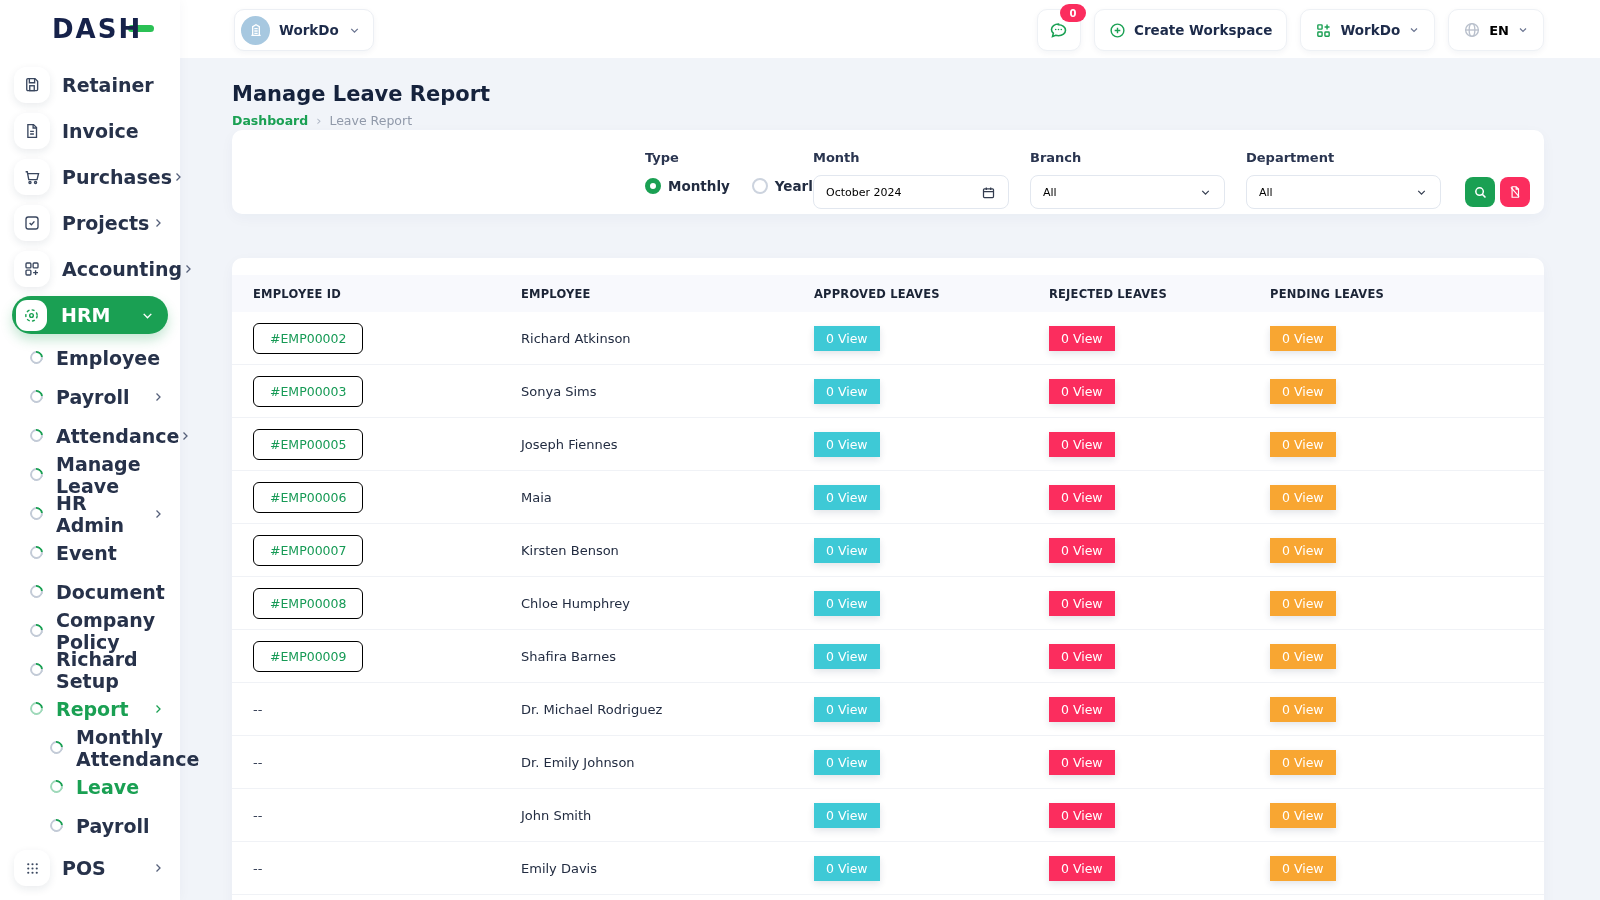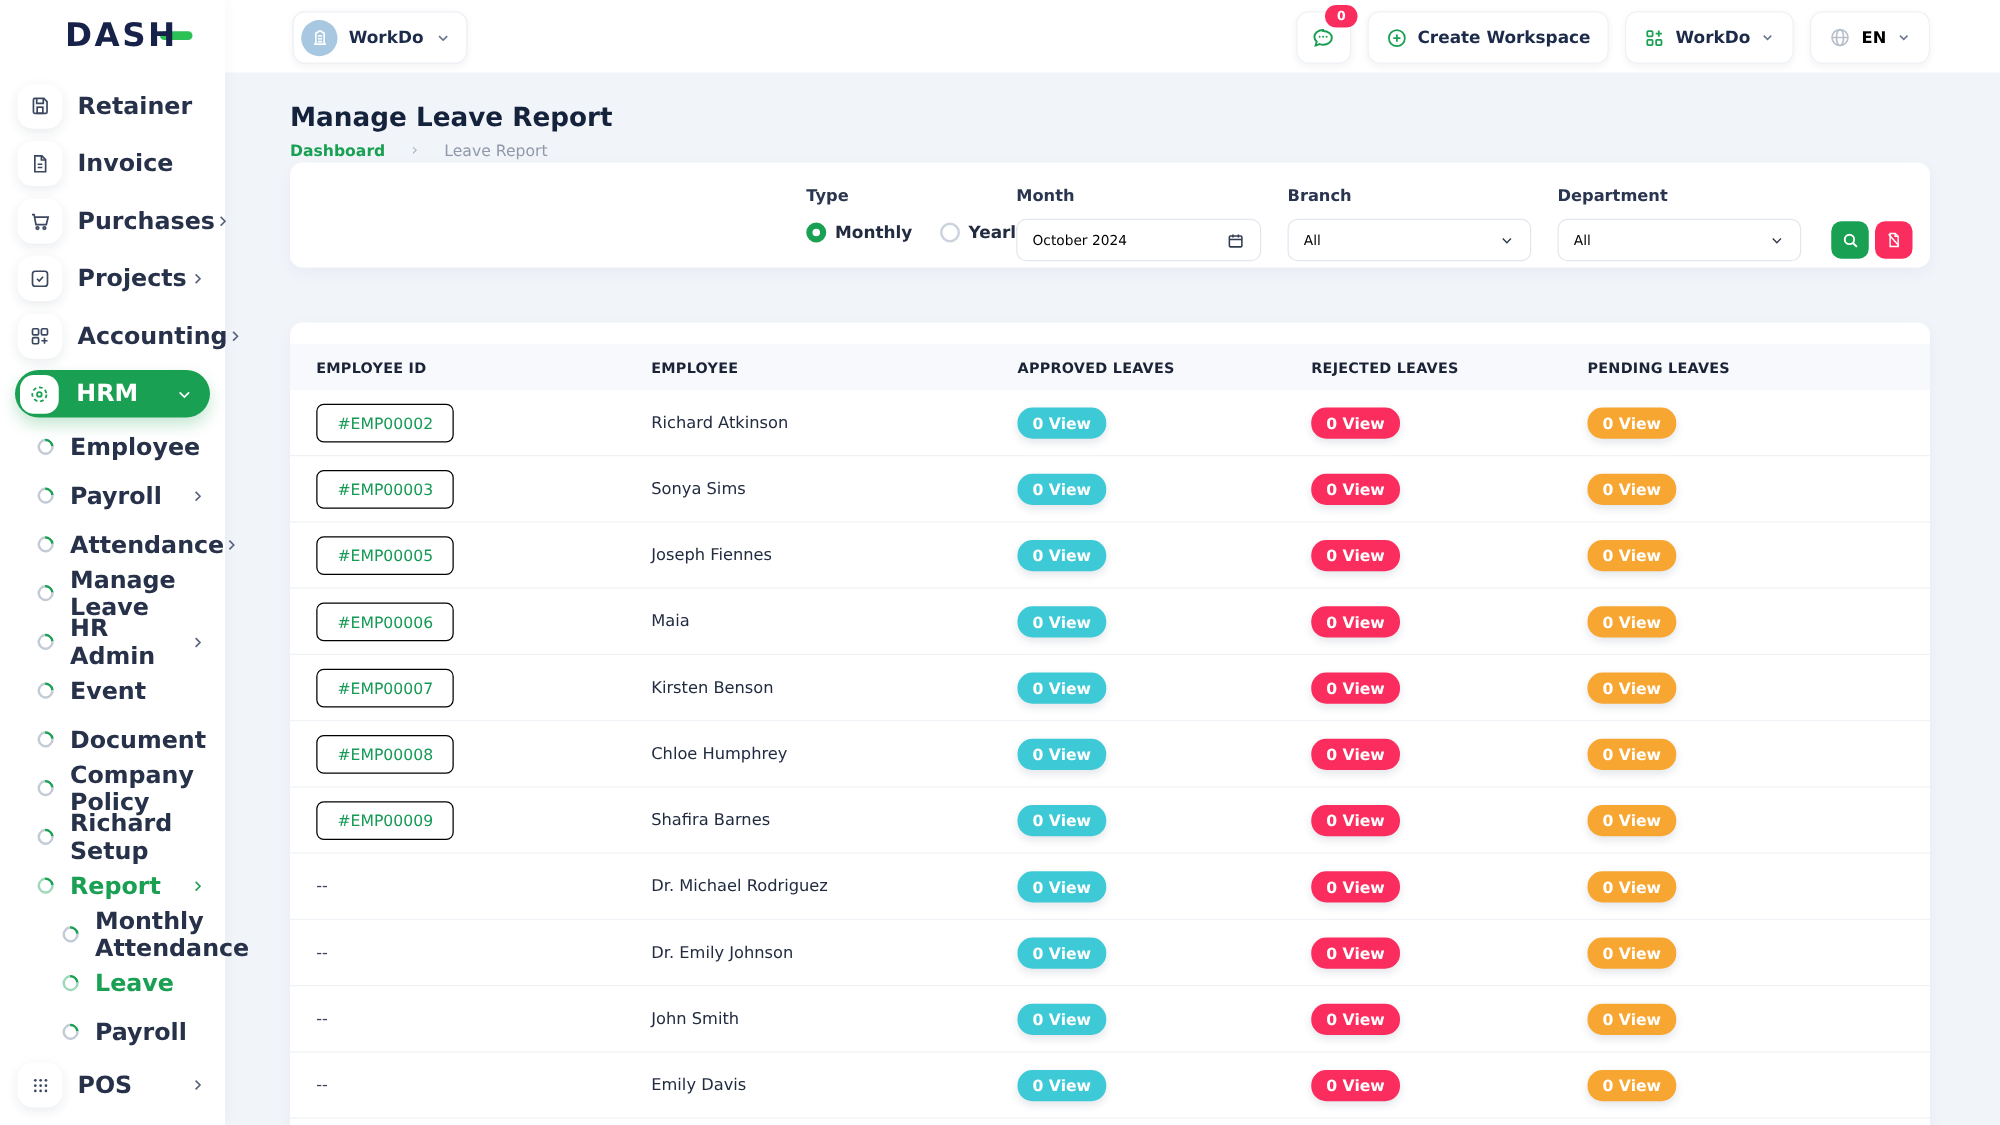--- a/index.html
+++ b/index.html
@@ -69,21 +69,21 @@
     height:38px;margin:4px 12px;padding:0 14px 0 4px;background:#1aa053;border-radius:20px;
     box-shadow:0 6px 12px rgba(26,160,83,.25);
   }
   .nav-item.pill .icon-box{width:31px;height:31px;border-radius:11px;box-shadow:none;color:#1aa053;margin-right:14px;flex-basis:31px;}
   .nav-item.pill .nav-label{color:#fff;font-weight:700;}
   .nav-item.pill .nav-chevron{color:#fff;}
 
   
   .content{position:absolute;left:208px;top:58px;width:1392px;}
   .page-title{margin:24px 0 0 24px;font-size:21px;font-weight:700;color:#15223c;}
-  .breadcrumb{margin:7px 0 0 24px;font-size:12.5px;display:flex;align-items:center;gap:21px;}
+  .breadcrumb{margin:7px 0 0 24px;font-size:12.5px;display:flex;align-items:center;gap:8px;}
   .bc-link{color:#1aa053;font-weight:600;text-decoration:none;cursor:pointer;}
   .bc-sep{color:#aeb6c4;font-size:13px;}
   .bc-current{color:#9099a9;}
 
   .card{background:#fff;border-radius:10px;box-shadow:0 4px 14px rgba(33,50,91,.04);}
   .filter-card{
     position:absolute;left:24px;top:72px;width:1312px;height:84px;
     display:flex;align-items:flex-start;
   }
   .filter-group{display:flex;flex-direction:column;margin-top:20px;}
@@ -114,22 +114,22 @@
   .th{font-size:11.5px;font-weight:700;letter-spacing:.2px;color:#1b2436;text-transform:uppercase;}
   .tr{height:52px;border-top:1px solid #f0f2f6;}
   .tr:first-child{border-top:none;}
   .emp-id-badge{
     display:inline-block;border:1px solid #000000;color:#169a55;background:#fff;
     font-size:12.5px;font-weight:500;padding:7px 16px;border-radius:6px;cursor:pointer;
   }
   .emp-id-none{color:#3a445a;font-size:13px;}
   .emp-name{font-size:13px;color:#222c41;}
   .view-badge{
-    display:inline-block;color:#fff;font-size:12.5px;font-weight:700;
-    padding:5px 12px;border-radius:12px;cursor:pointer;box-shadow:0 3px 7px rgba(25,39,70,.12);
+    display:inline-block;color:#fff;font-size:12.5px;font-weight:400;
+    padding:5px 12px;border-radius:0;cursor:pointer;box-shadow:0 3px 7px rgba(25,39,70,.12);
   }
   .view-badge.approved{background:#3ec9d6;}
   .view-badge.rejected{background:#fb2d5e;}
   .view-badge.pending{background:#f8a632;}
 </style>
 </head>
 <body>
 
 <header class="topbar">
   <div class="ws-pill">

